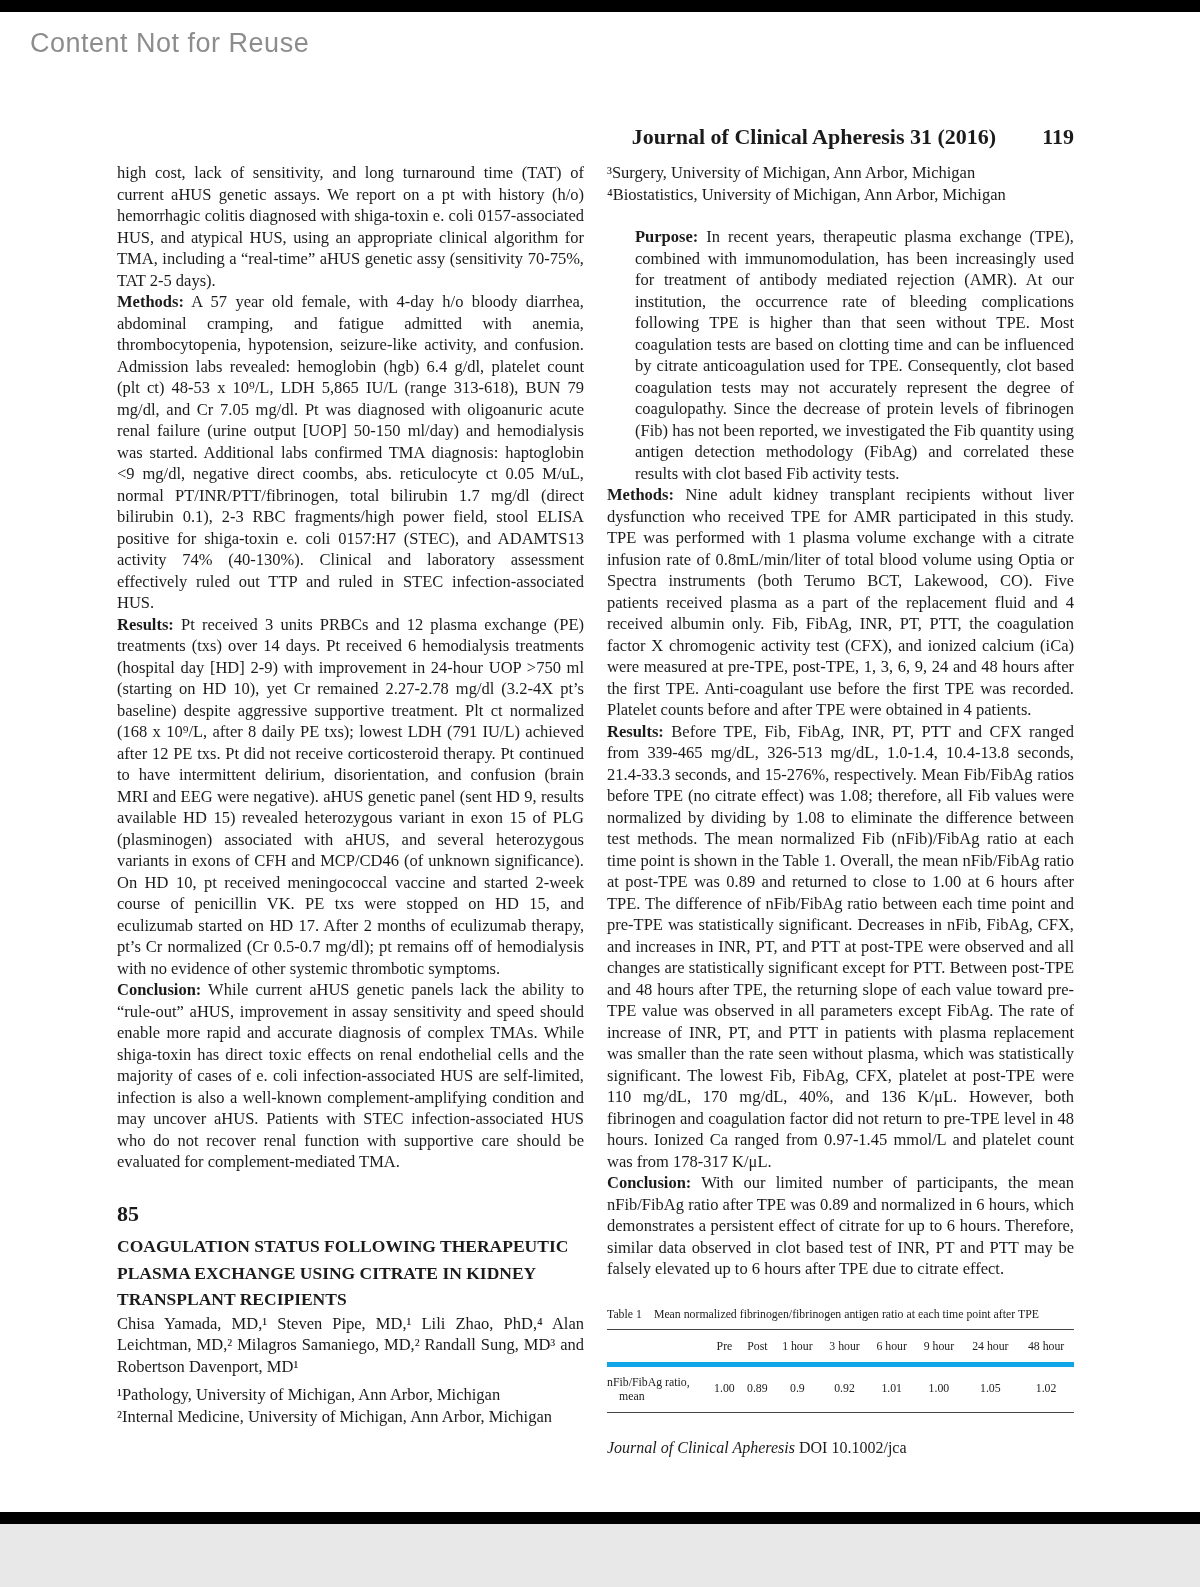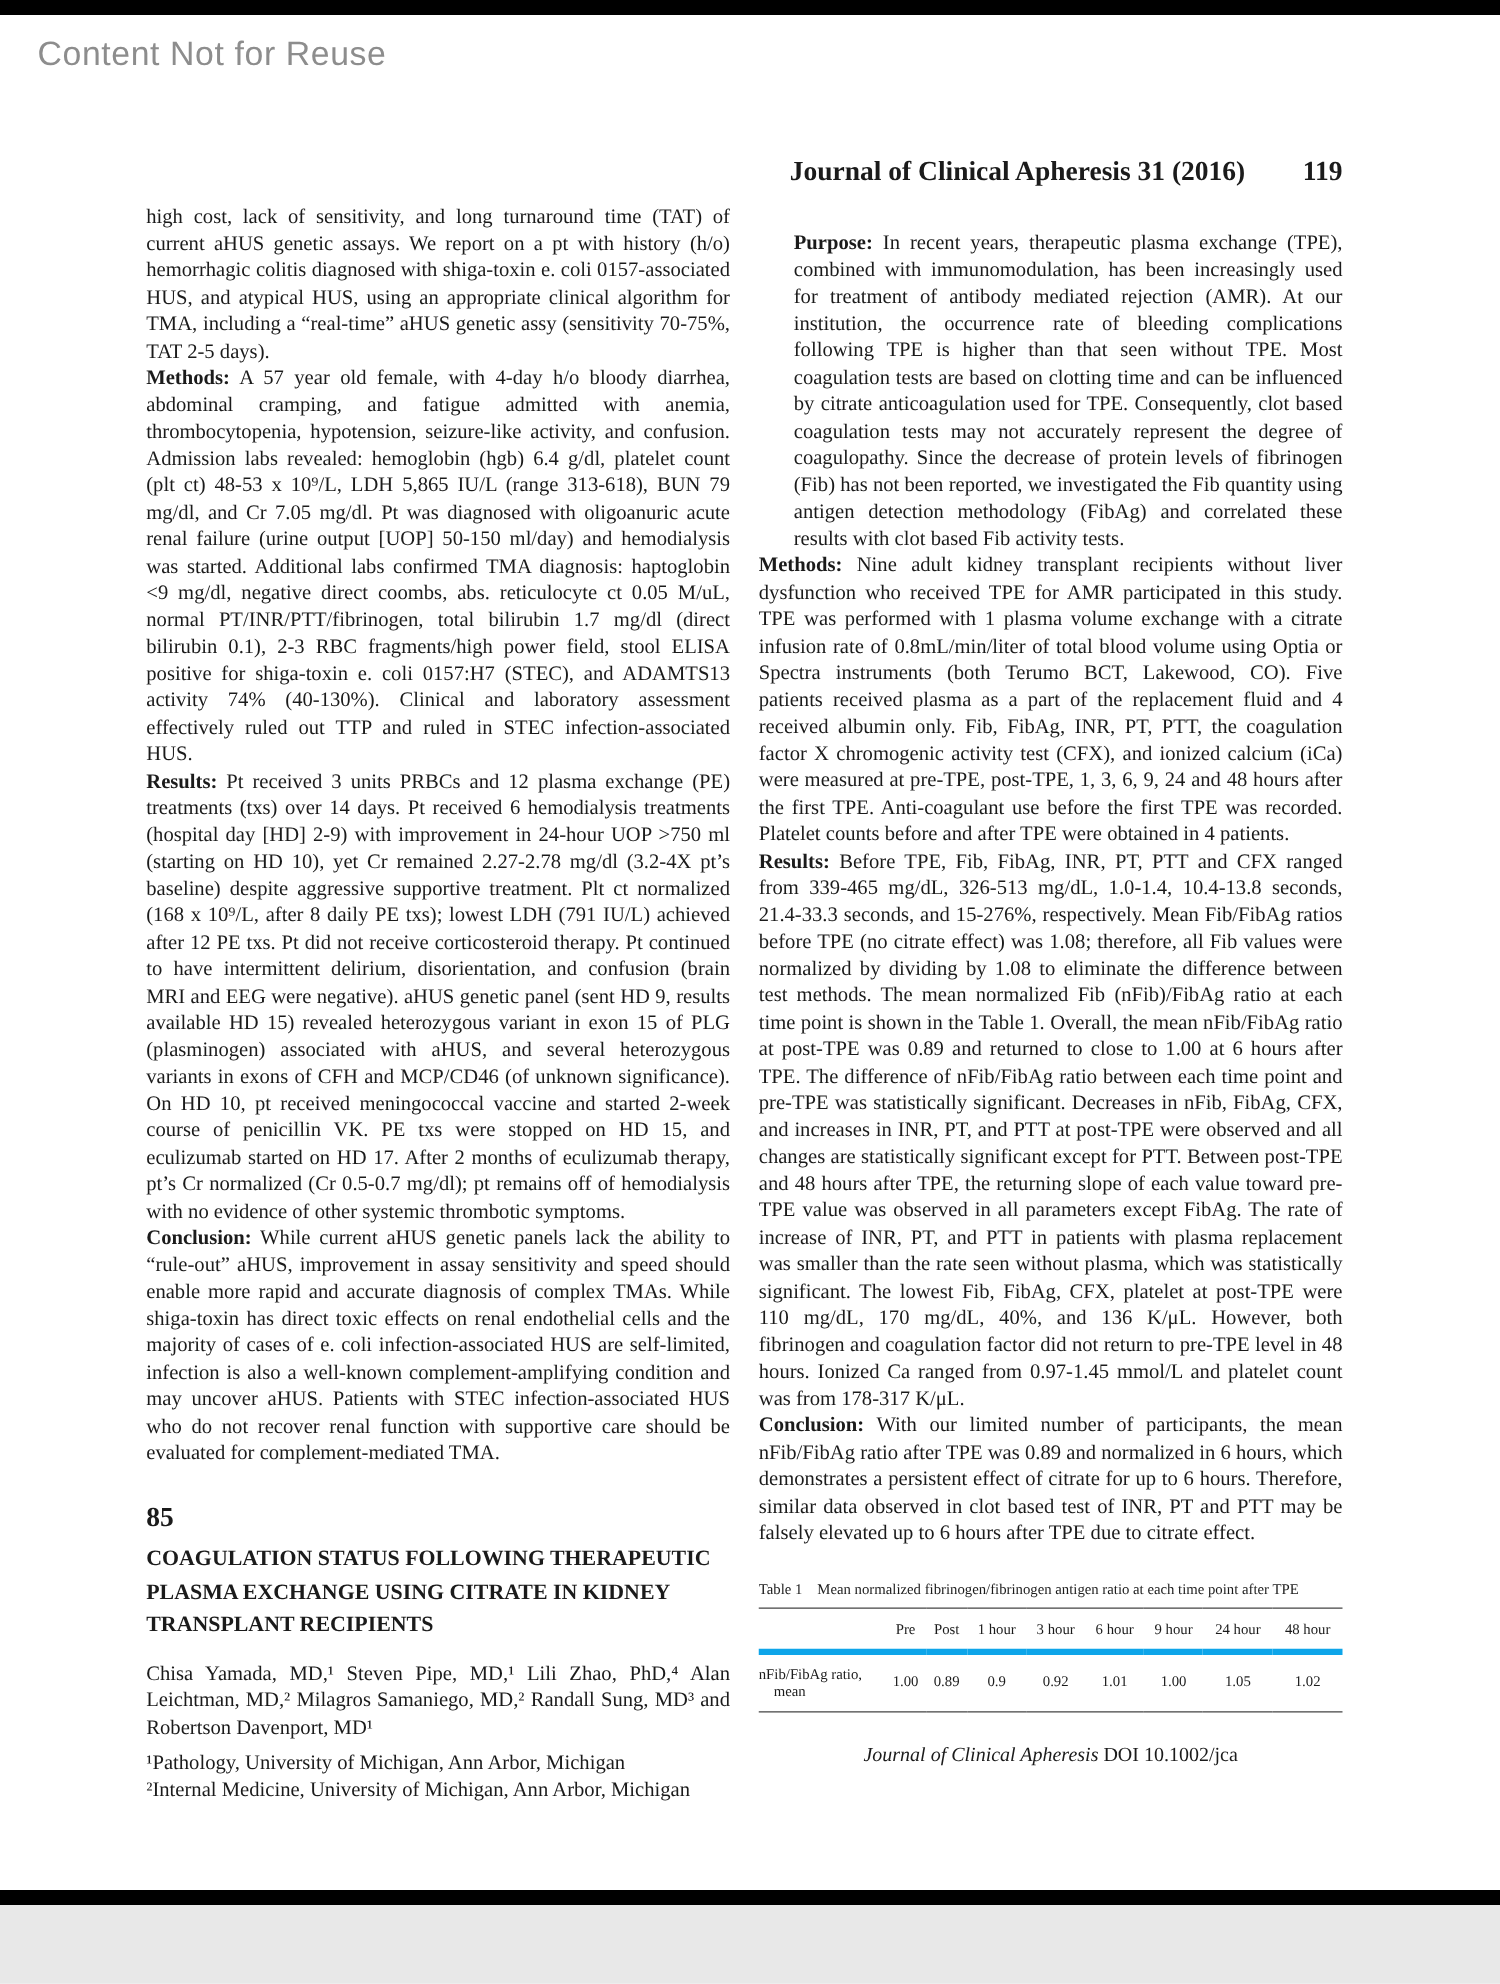--- a/index.html
+++ b/index.html
@@ -36,21 +36,21 @@
     text-align: justify;
     hyphens: auto; -webkit-hyphens: auto;
   }
   .para { margin: 0; }
   .slabel { font-weight: bold; }
   .abstract-number { font-weight: bold; margin-top: 30px; font-size: 22px; }
   .abstract-title {
     font-weight: bold; font-size: 17.5px; line-height: 26.5px;
     margin: 9px 0 0 0; text-align: left;
   }
-  .authors { margin-top: 15px; }
+  .authors { }
   .affil { text-align: left; }
   .affil-block { margin-top: 7px; }
   .sect-gap { margin-top: 21px; margin-left: 28px; }
   .table-block { margin-top: 27px; }
   .table-caption { font-size: 11.8px; line-height: 15px; padding-bottom: 7px; text-align: left; }
   .tlabel { margin-right: 12px; }
   table.data-table {
     width: 100%; border-collapse: collapse; font-size: 11.8px;
     border-top: 1px solid #444;
   }
@@ -59,21 +59,21 @@
     border-bottom: 5px solid #0ea5e9;
   }
   table.data-table td {
     text-align: center; padding: 8px 1px 9px 1px; border-bottom: 1px solid #444;
   }
   table.data-table .lbl {
     text-align: left; width: 88px;
     padding-left: 12px; text-indent: -12px; line-height: 14px;
   }
   .footer {
-    margin-top: 24px; text-align: center; font-size: 16px;
+    margin-top: 24px; text-align: left; font-size: 16px;
   }
 </style>
 </head>
 <body>
 
 <div class="page">
   <div class="top-bar"></div>
   <div class="watermark">Content Not for Reuse</div>
 
   <div class="content">
@@ -98,20 +98,24 @@
 
         <p class="para authors">Chisa Yamada, MD,¹ Steven Pipe, MD,¹ Lili Zhao, PhD,⁴ Alan Leichtman, MD,² Milagros Samaniego, MD,² Randall Sung, MD³ and Robertson Davenport, MD¹</p>
 
         <div class="affil-block">
           <div class="affil">¹Pathology, University of Michigan, Ann Arbor, Michigan</div>
           <div class="affil">²Internal Medicine, University of Michigan, Ann Arbor, Michigan</div>
         </div>
       </div>
 
       <div class="col">
+        <div>
+          <div class="affil">³Surgery, University of Michigan, Ann Arbor, Michigan</div>
+          <div class="affil">⁴Biostatistics, University of Michigan, Ann Arbor, Michigan</div>
+        </div>
 
         <p class="para sect-gap"><b class="slabel">Purpose:</b><span> In recent years, therapeutic plasma exchange (TPE), combined with immunomodulation, has been increasingly used for treatment of antibody mediated rejection (AMR). At our institution, the occurrence rate of bleeding complications following TPE is higher than that seen without TPE. Most coagulation tests are based on clotting time and can be influenced by citrate anticoagulation used for TPE. Consequently, clot based coagulation tests may not accurately represent the degree of coagulopathy. Since the decrease of protein levels of fibrinogen (Fib) has not been reported, we investigated the Fib quantity using antigen detection methodology (FibAg) and correlated these results with clot based Fib activity tests.</span></p>
 
         <p class="para"><b class="slabel">Methods:</b><span> Nine adult kidney transplant recipients without liver dysfunction who received TPE for AMR participated in this study. TPE was performed with 1 plasma volume exchange with a citrate infusion rate of 0.8mL/min/liter of total blood volume using Optia or Spectra instruments (both Terumo BCT, Lakewood, CO). Five patients received plasma as a part of the replacement fluid and 4 received albumin only. Fib, FibAg, INR, PT, PTT, the coagulation factor X chromogenic activity test (CFX), and ionized calcium (iCa) were measured at pre-TPE, post-TPE, 1, 3, 6, 9, 24 and 48 hours after the first TPE. Anti-coagulant use before the first TPE was recorded. Platelet counts before and after TPE were obtained in 4 patients.</span></p>
 
         <p class="para"><b class="slabel">Results:</b><span> Before TPE, Fib, FibAg, INR, PT, PTT and CFX ranged from 339-465 mg/dL, 326-513 mg/dL, 1.0-1.4, 10.4-13.8 seconds, 21.4-33.3 seconds, and 15-276%, respectively. Mean Fib/FibAg ratios before TPE (no citrate effect) was 1.08; therefore, all Fib values were normalized by dividing by 1.08 to eliminate the difference between test methods. The mean normalized Fib (nFib)/FibAg ratio at each time point is shown in the Table 1. Overall, the mean nFib/FibAg ratio at post-TPE was 0.89 and returned to close to 1.00 at 6 hours after TPE. The difference of nFib/FibAg ratio between each time point and pre-TPE was statistically significant. Decreases in nFib, FibAg, CFX, and increases in INR, PT, and PTT at post-TPE were observed and all changes are statistically significant except for PTT. Between post-TPE and 48 hours after TPE, the returning slope of each value toward pre-TPE value was observed in all parameters except FibAg. The rate of increase of INR, PT, and PTT in patients with plasma replacement was smaller than the rate seen without plasma, which was statistically significant. The lowest Fib, FibAg, CFX, platelet at post-TPE were 110 mg/dL, 170 mg/dL, 40%, and 136 K/μL. However, both fibrinogen and coagulation factor did not return to pre-TPE level in 48 hours. Ionized Ca ranged from 0.97-1.45 mmol/L and platelet count was from 178-317 K/μL.</span></p>
 
         <p class="para"><b class="slabel">Conclusion:</b><span> With our limited number of participants, the mean nFib/FibAg ratio after TPE was 0.89 and normalized in 6 hours, which demonstrates a persistent effect of citrate for up to 6 hours. Therefore, similar data observed in clot based test of INR, PT and PTT may be falsely elevated up to 6 hours after TPE due to citrate effect.</span></p>
 
         <div class="table-block">

